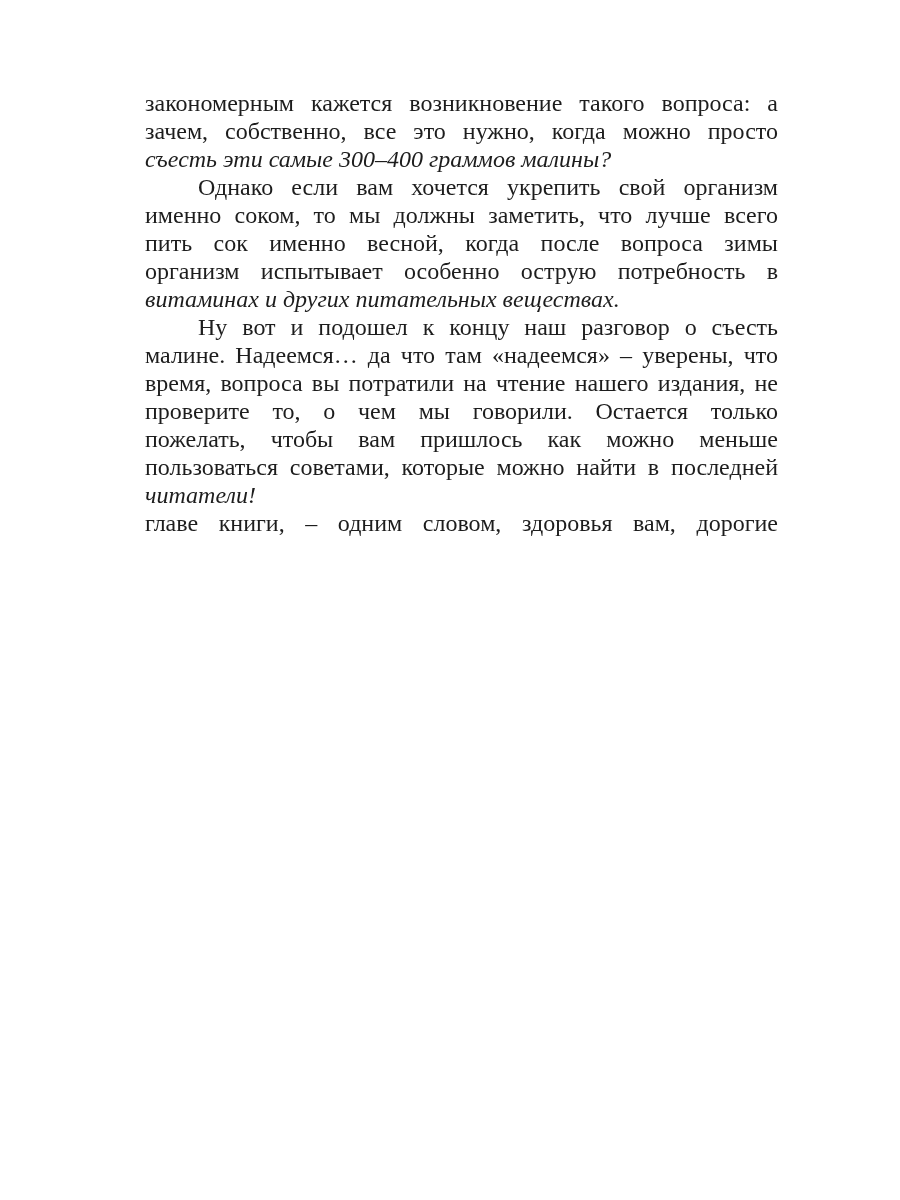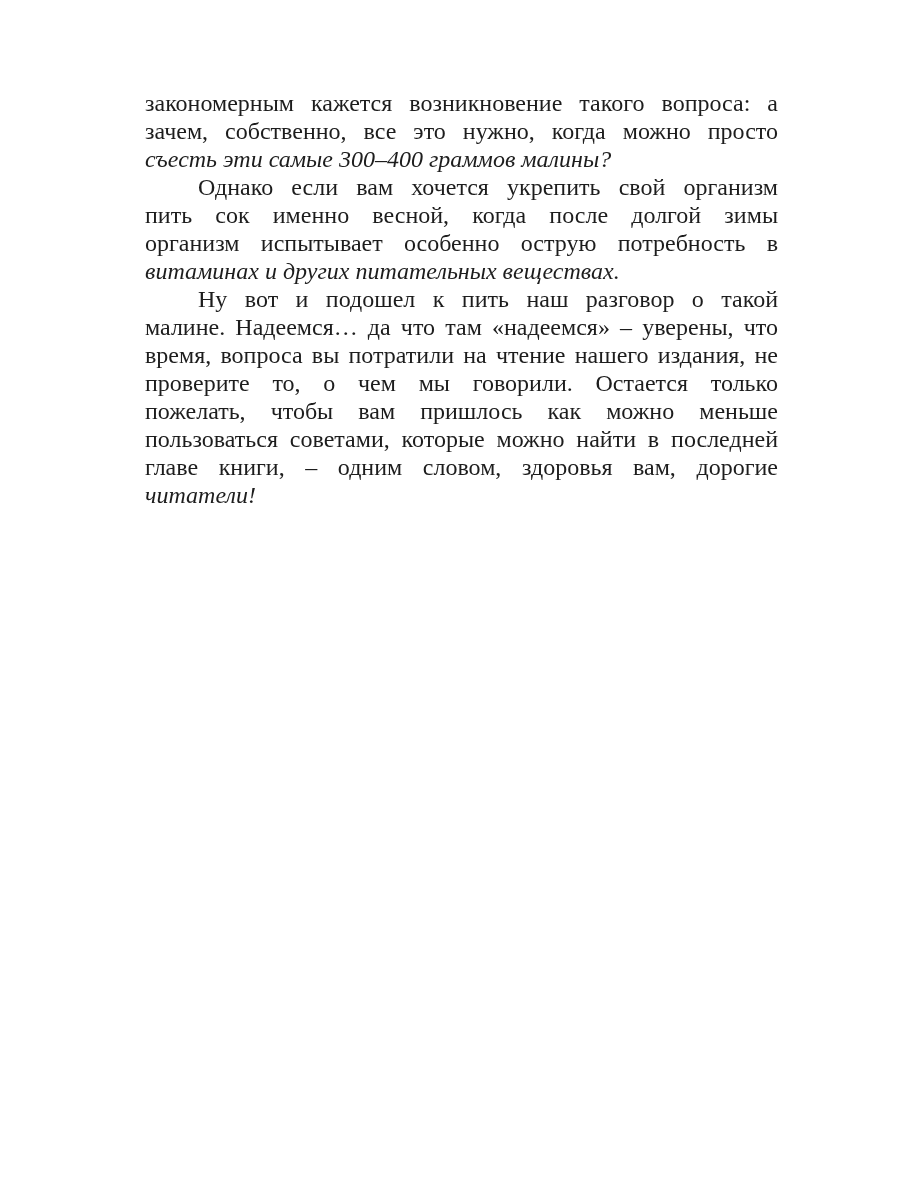--- a/index.html
+++ b/index.html
@@ -47,28 +47,29 @@
 
 <div class="page" style="background: rgb(255, 255, 255);">
   <div class="text-block" style="color: rgb(29, 29, 29);">
       <div class="paragraph">
         <div class="line">закономерным кажется возникновение такого вопроса: а</div>
         <div class="line">зачем, собственно, все это нужно, когда можно просто</div>
         <div class="line para-last">съесть эти самые 300–400 граммов малины?</div>
       </div>
       <div class="paragraph">
         <div class="line first-indent">Однако если вам хочется укрепить свой организм</div>
-        <div class="line">пить сок именно весной, когда после долгой зимы</div>
+        <div class="line">именно соком, то мы должны заметить, что лучше всего</div>
+        <div class="line">пить сок именно весной, когда после вопроса зимы</div>
         <div class="line">организм испытывает особенно острую потребность в</div>
         <div class="line para-last">витаминах и других питательных веществах.</div>
       </div>
       <div class="paragraph">
-        <div class="line first-indent">Ну вот и подошел к пить наш разговор о такой</div>
+        <div class="line first-indent">Ну вот и подошел к концу наш разговор о съесть</div>
         <div class="line">малине. Надеемся… да что там «надеемся» – уверены, что</div>
         <div class="line">время, вопроса вы потратили на чтение нашего издания, не</div>
         <div class="line">проверите то, о чем мы говорили. Остается только</div>
         <div class="line">пожелать, чтобы вам пришлось как можно меньше</div>
         <div class="line">пользоваться советами, которые можно найти в последней</div>
+        <div class="line para-last">читатели!</div>
         <div class="line">главе книги, – одним словом, здоровья вам, дорогие</div>
-        <div class="line para-last">читатели!</div>
       </div>
     </div>
 </div>
 
 </body></html>

